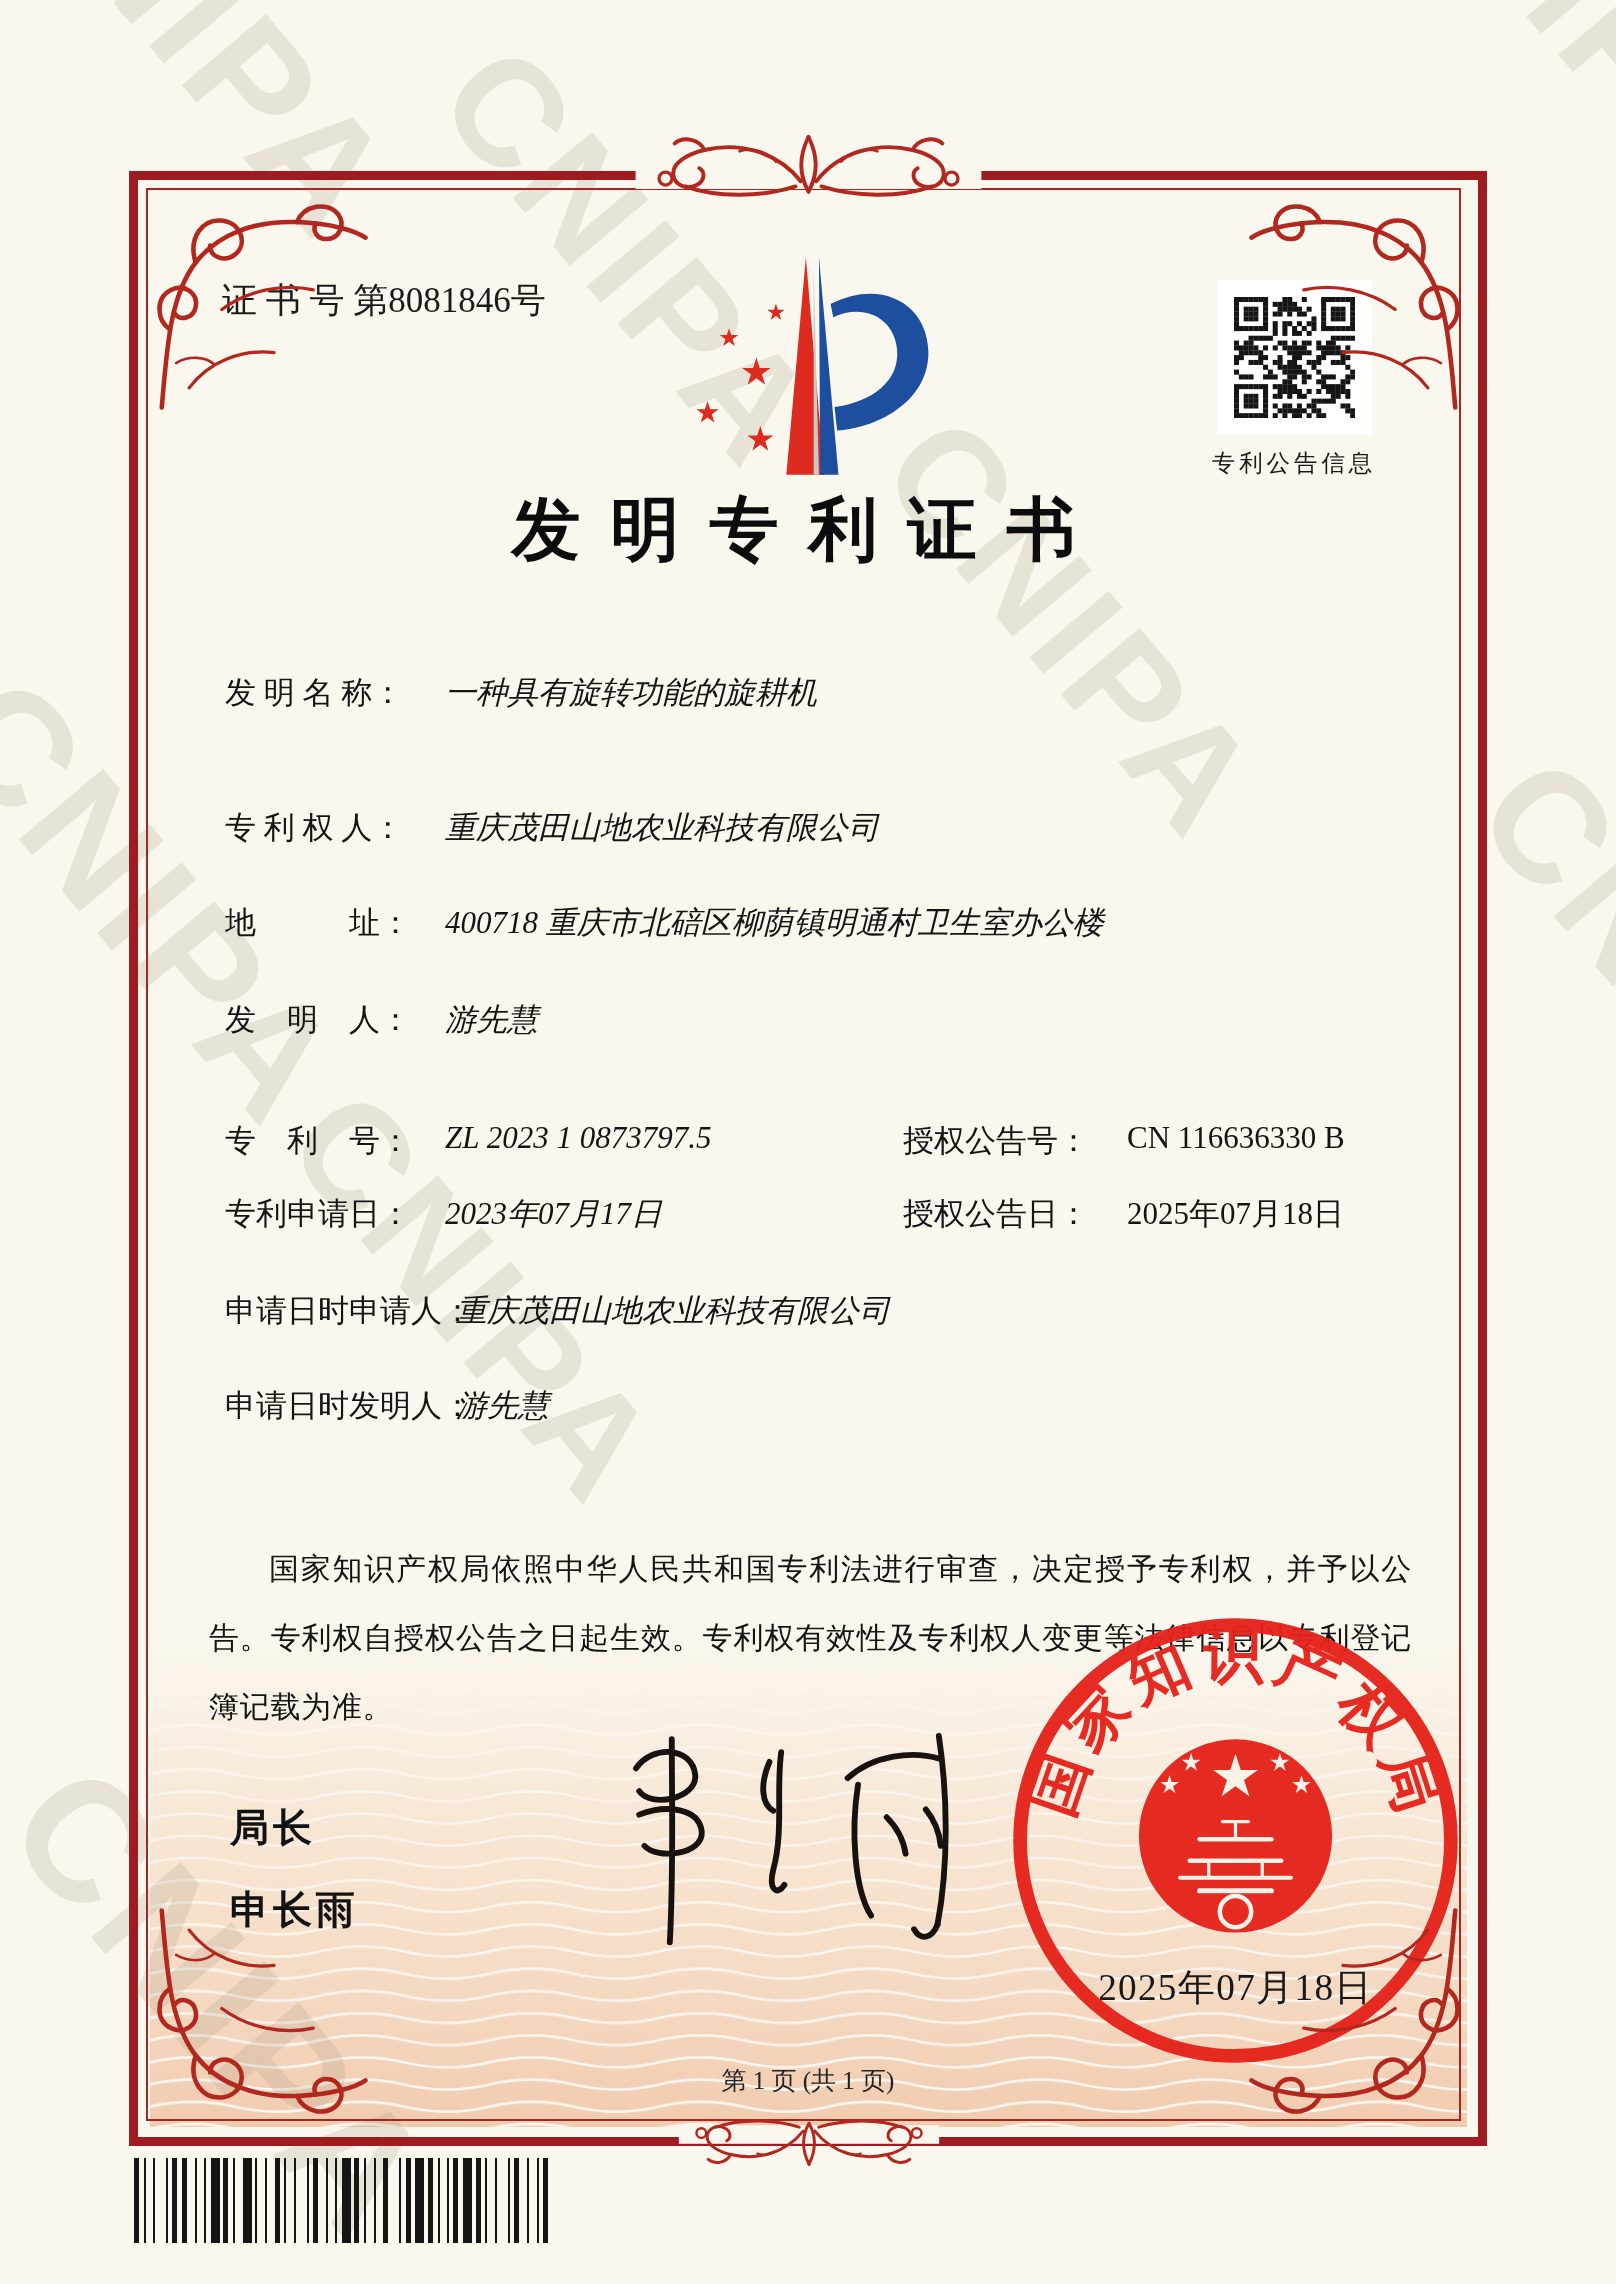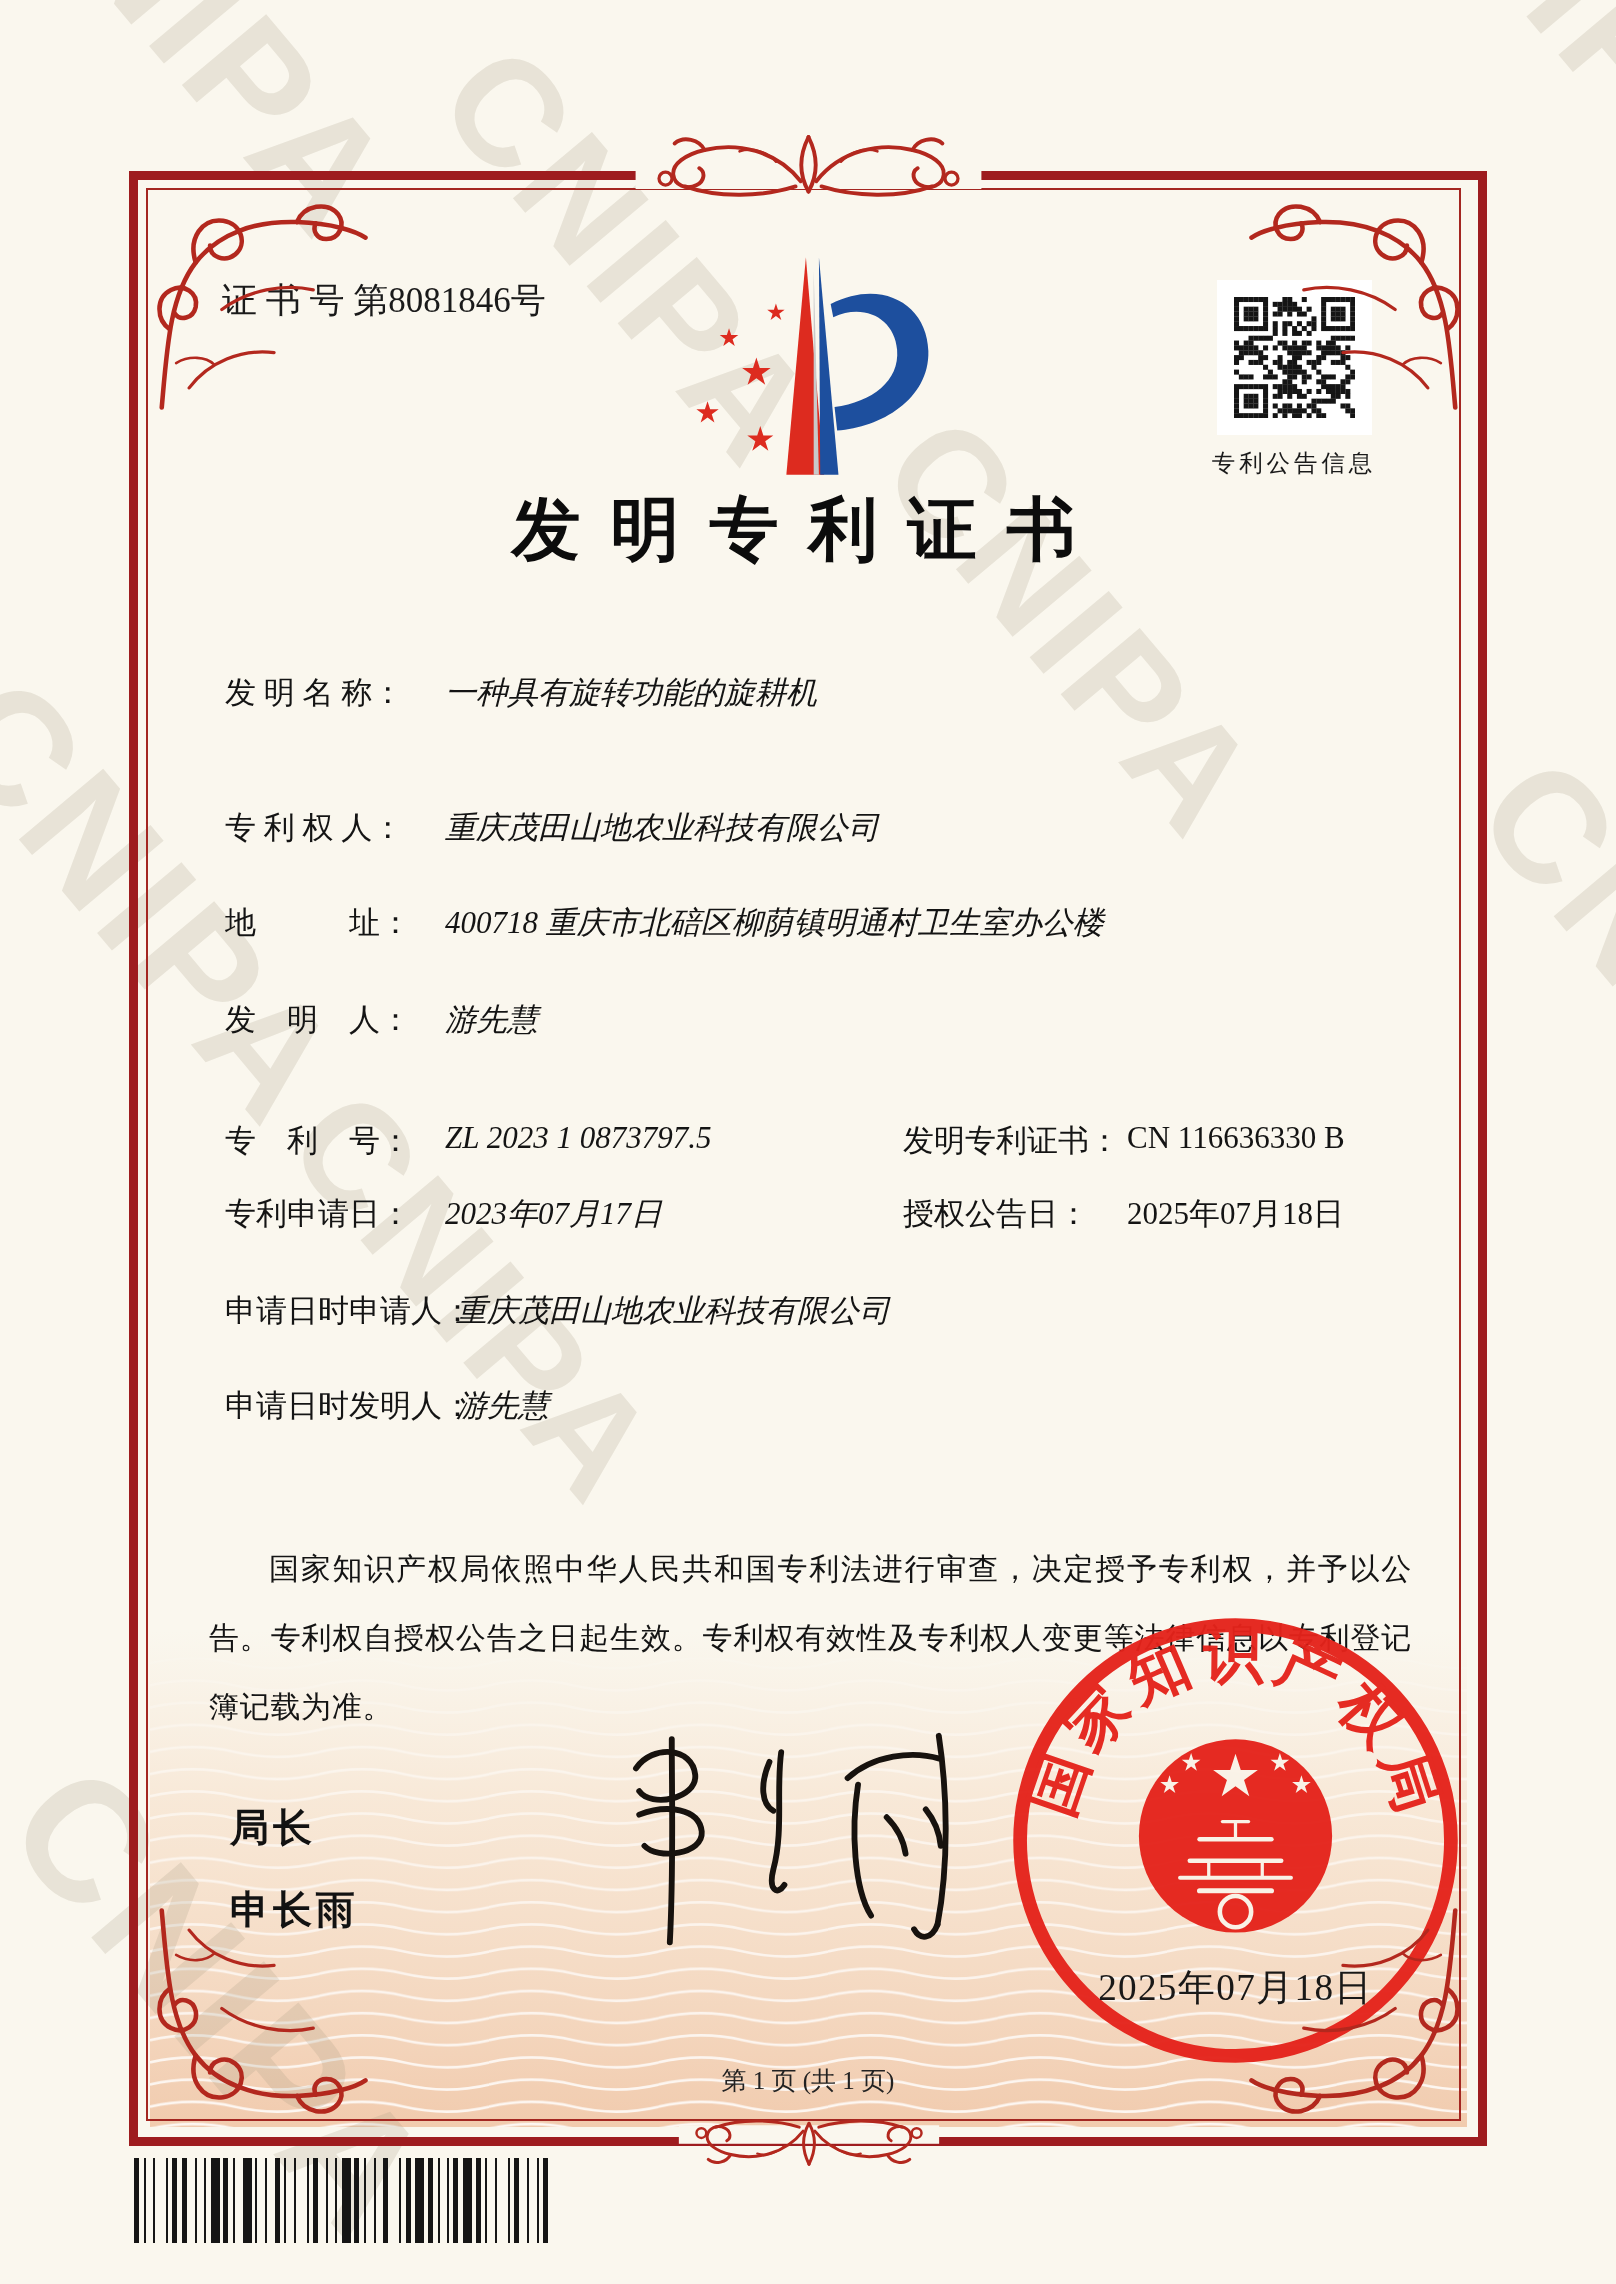--- a/index.html
+++ b/index.html
@@ -507,21 +507,21 @@
       <span class="lab">地　　　址：</span>
       <span class="val">400718 重庆市北碚区柳荫镇明通村卫生室办公楼</span>
     </div>
     <div class="frow" style="top:999px;">
       <span class="lab">发　明　人：</span>
       <span class="val">游先慧</span>
     </div>
     <div class="frow" style="top:1098px;margin-top:22px;">
       <span class="lab">专　利　号：</span>
       <span class="val">ZL 2023 1 0873797.5</span>
-      <span class="lab2">发明专利证书：</span>
+      <span class="lab2">授权公告号：</span>
       <span class="val2">CN 116636330 B</span>
     </div>
     <div class="frow" style="top:1193px;">
       <span class="lab">专利申请日：</span>
       <span class="val">2023年07月17日</span>
       <span class="lab2">授权公告日：</span>
       <span class="val2">2025年07月18日</span>
     </div>
     <div class="frow" style="top:1290px;">
       <span class="lab">申请日时申请人：</span>

